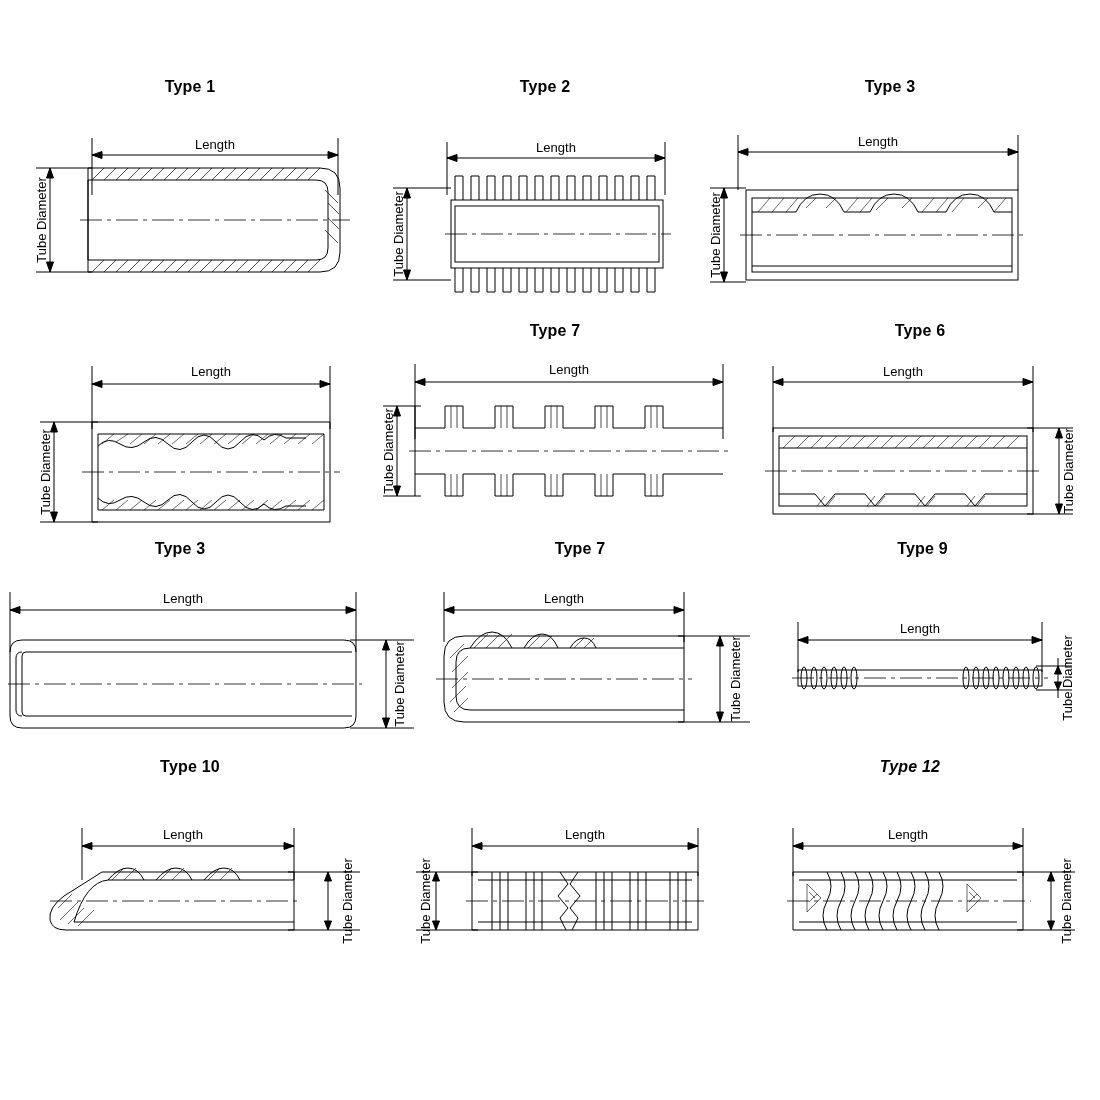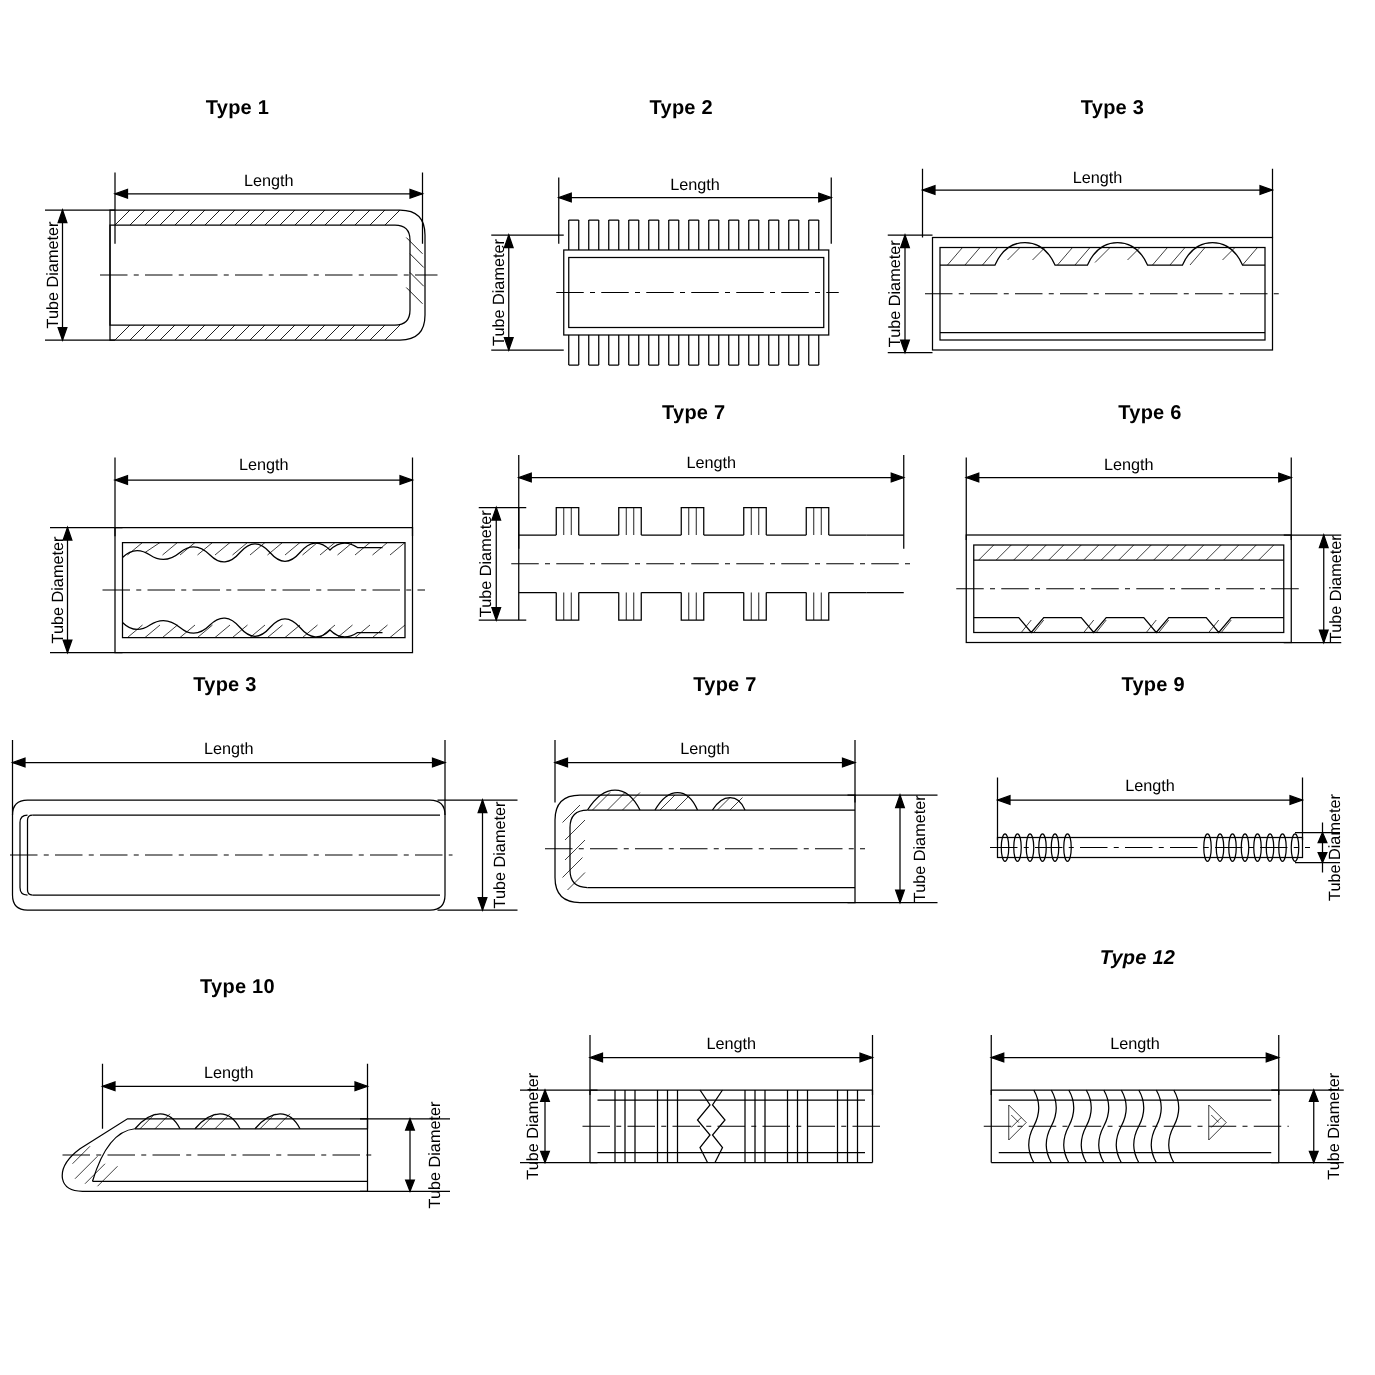--- a/index.html
+++ b/index.html
@@ -488,21 +488,21 @@
             <ellipse cx="256" cy="116" rx="3" ry="11"></ellipse>
           </g>
           <line x1="12" y1="116" x2="268" y2="116" stroke-dasharray="22,5,4,5" stroke-width="0.8"></line>
         </g>
         <text x="140" y="71" text-anchor="middle" class="lbl-len">Length</text>
         <text x="0" y="0" transform="translate(292,116) rotate(-90)" text-anchor="middle" class="lbl-dia">Tube Diameter</text>
       </svg>
     </div>
   </div>
 
-  <div class="cell" style="left:20px; top:758px; width:360px; height:220px;margin-top:23px;">
+  <div class="cell" style="left:20px; top:758px; width:360px; height:220px;">
     <div class="cell-title" style="width:340px;">Type 10</div>
     <div class="fig">
       <svg width="360" height="195" viewBox="0 0 360 195">
         <g stroke="#000" fill="none" stroke-width="1">
           <line x1="62" y1="48" x2="62" y2="100"></line>
           <line x1="274" y1="48" x2="274" y2="100"></line>
           <line x1="62" y1="66" x2="274" y2="66"></line>
           <path d="M62 66 l10 -3.5 v7 z" fill="#000"></path>
           <path d="M274 66 l-10 -3.5 v7 z" fill="#000"></path>
 

